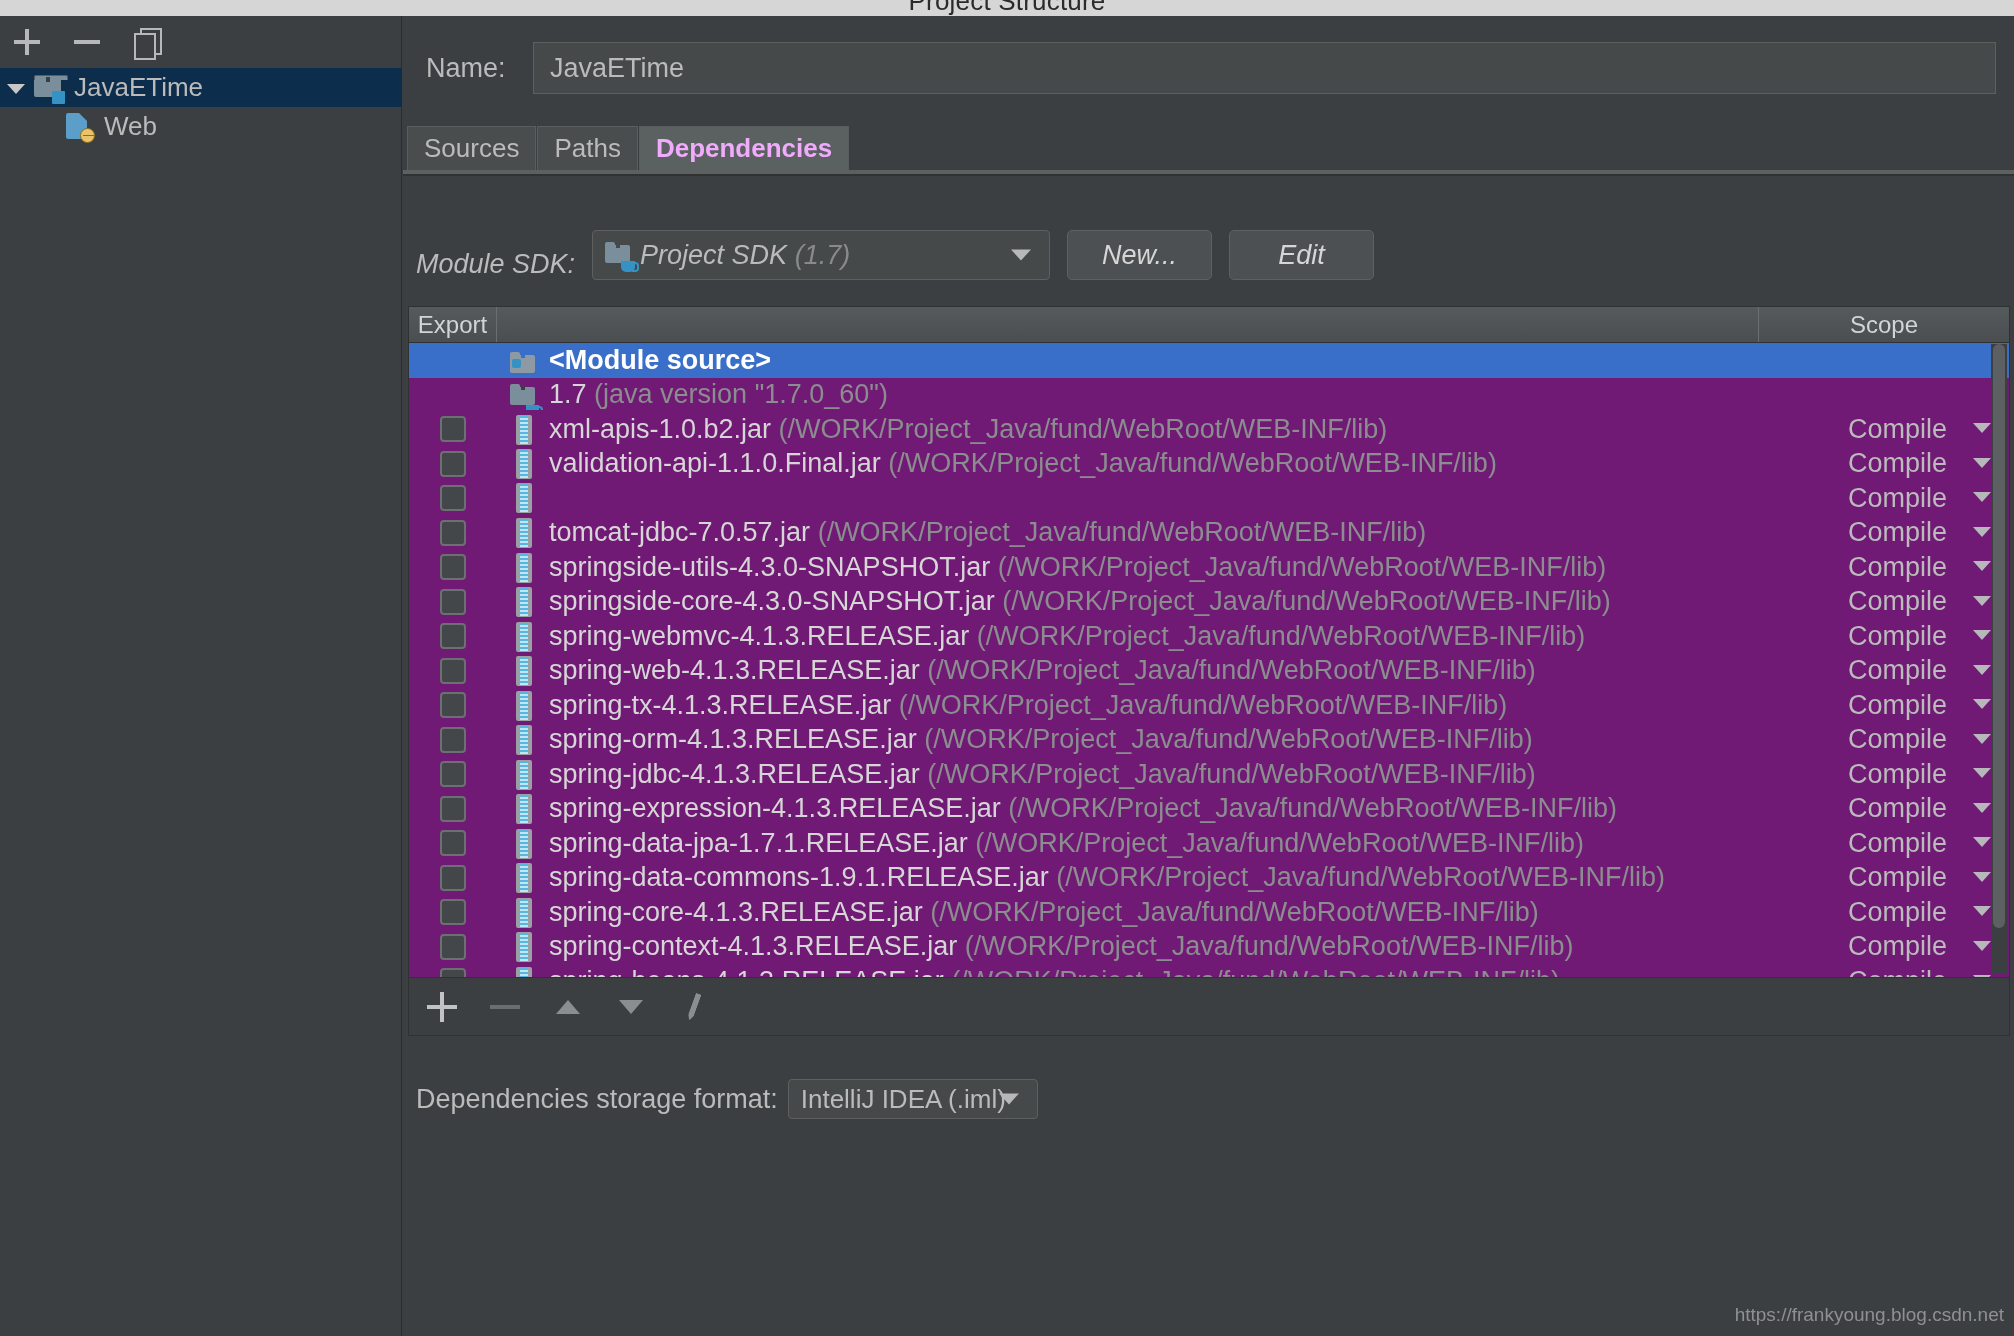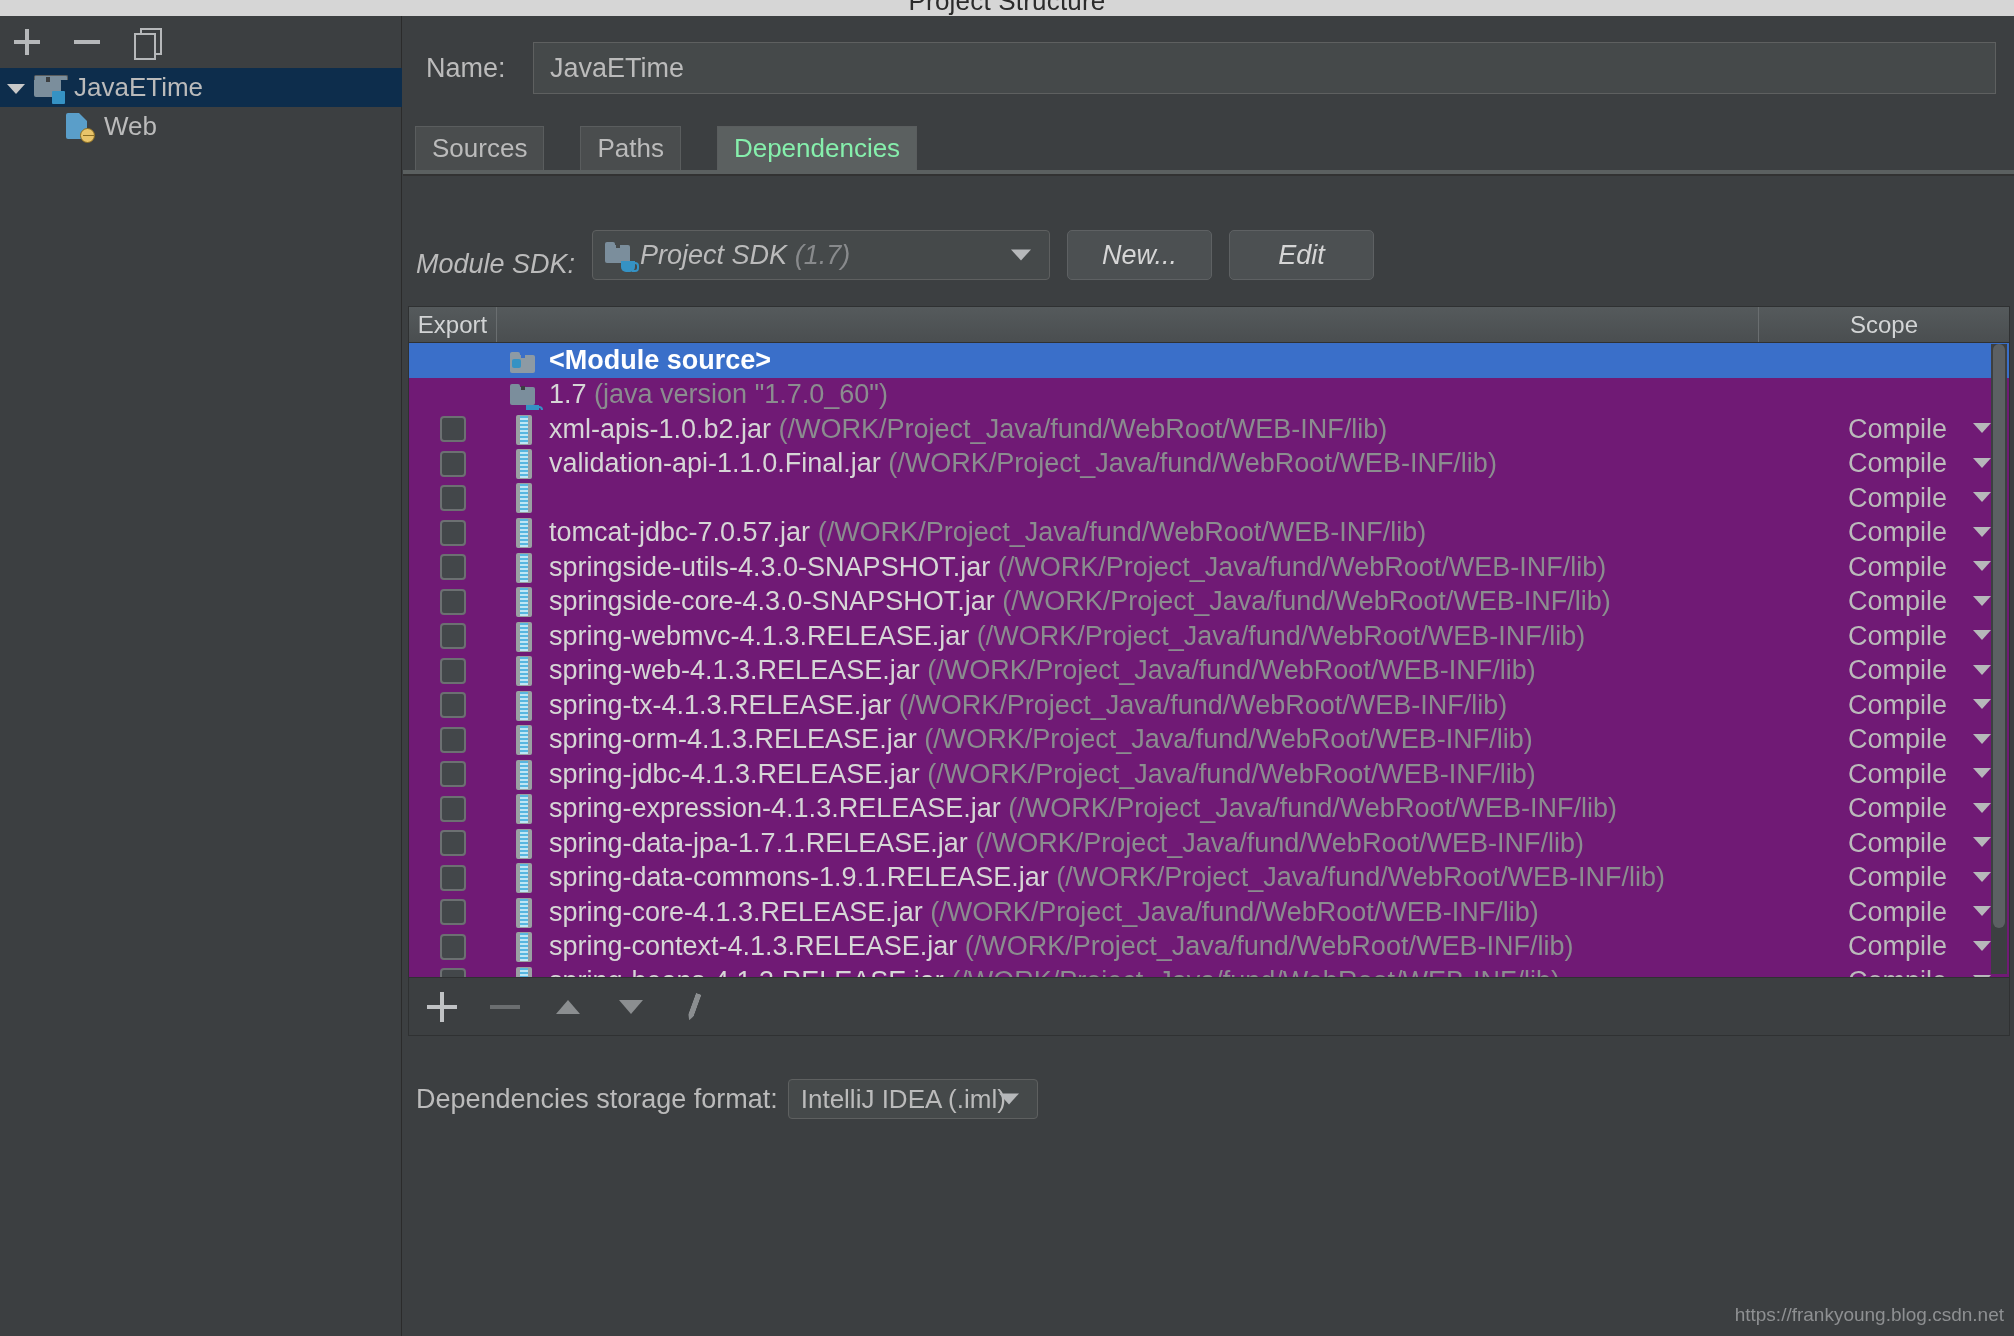--- a/index.html
+++ b/index.html
@@ -123,30 +123,30 @@
   .name-input {
     margin-left: 9px; width: 1463px; height: 52px;
     background: #45494a; border: 1px solid #5e6060;
     color: #bbbbbb; font-size: 27px;
     display: flex; align-items: center; padding-left: 16px;
     font-family: "Liberation Sans", sans-serif;
   }
 
   
   .tabs {
-    position: absolute; left: 12px; top: 110px; height: 44px;
-    display: flex; align-items: flex-end; gap: 35px;
+    position: absolute; left: 4px; top: 110px; height: 44px;
+    display: flex; align-items: flex-end;
   }
   .tab {
     height: 44px; padding: 0 16px; display: flex; align-items: center;
     background: #4a4d4e; color: #bbbbbb; font-size: 26px;
     border: 1px solid #5a5d5e; border-bottom: none; cursor: pointer;
     margin-right: 1px;
   }
-  .tab.active { background: #5b6060; color: #86efac; }
+  .tab.active { background: #5b6060; color: #f0abfc; font-weight: bold; }
   .tabs-underline {
     position: absolute; left: 0; top: 154px; width: 1611px; height: 4px;
     background: #5b6060;
   }
   .tabs-underline2 {
     position: absolute; left: 0; top: 158px; width: 1611px; height: 2px;
     background: #323232;
   }
 
   

